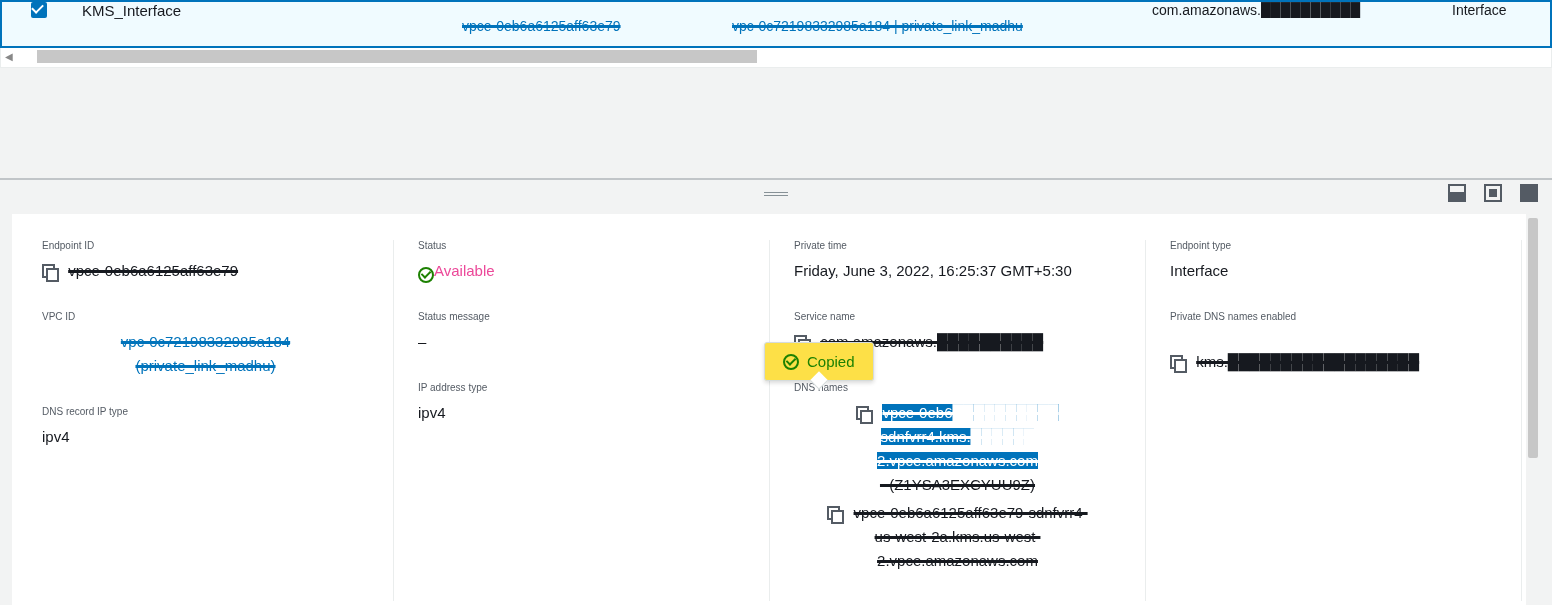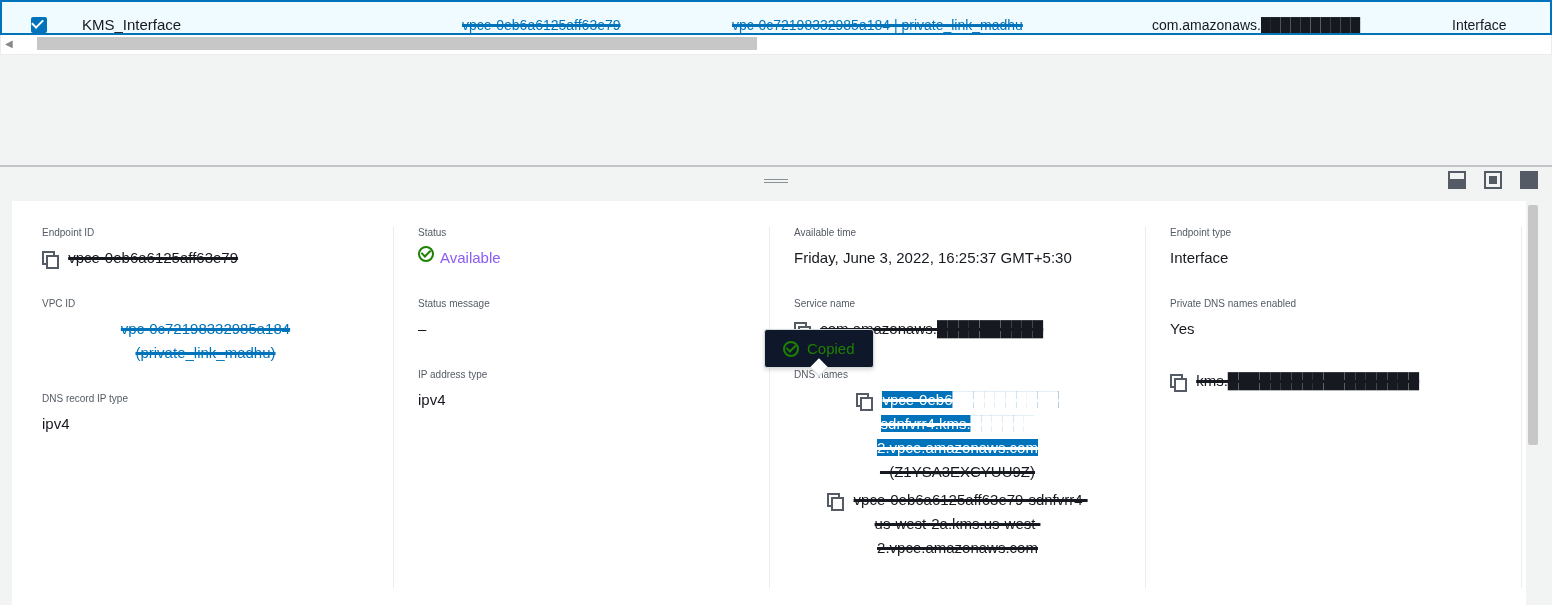--- a/index.html
+++ b/index.html
@@ -1,20 +1,20 @@
 <!DOCTYPE html>
 <html><head>
 <meta charset="utf-8">
 <style>
   * { box-sizing: border-box; margin: 0; padding: 0; }
   html, body { width: 1552px; height: 605px; font-family: "Amazon Ember", "Helvetica Neue", Arial, sans-serif; font-size: 14px; color: #16191f; background:#f2f3f3; overflow:hidden;}
   
   .table-wrap { position:relative; width:100%; }
   .row {
-    display:flex; align-items:flex-end; height:35px;
+    display:flex; align-items:flex-start; height:48px;
     border:2px solid #0073bb; background:#f0fbff;
     padding:0 8px;
   }
   .row .cell { padding:0 14px; white-space:nowrap; overflow:hidden; text-overflow:ellipsis; }
   .check-wrap { width:58px; display:flex; justify-content:center; }
   .check {
     width:16px; height:16px; background:#0073bb; border-radius:2px;
     position:relative; display:inline-block;
   }
   .check::after{
@@ -57,35 +57,35 @@
   .col:last-child{border-right:none;}
   .field { margin-bottom:28px; }
   .field .lbl { color:#545b64; font-size:10px; margin-bottom:8px; }
   .field .val { font-size:15px; line-height:1.6; }
   .copy-icon{
     display:inline-block; width:14px; height:14px; position:relative; margin-right:8px;
     vertical-align:-2px; cursor:pointer;
   }
   .copy-icon::before{content:"";position:absolute;left:0;top:0;width:9px;height:10px;border:2px solid #545b64;background:#fff;}
   .copy-icon::after{content:"";position:absolute;left:4px;top:4px;width:9px;height:10px;border:2px solid #545b64;background:#fff;}
-  .status-ok{ color:#8b5cf6; display:flex; align-items:flex-start; gap:6px; font-size:15px;}
+  .status-ok{ color:#ec4899; display:flex; align-items:flex-end; font-size:15px;}
   .ok-circle{
     width:16px;height:16px;border:2px solid #1d8102;border-radius:50%;position:relative;display:inline-block;
   }
   .ok-circle::after{
     content:"";position:absolute;left:3px;top:0px;width:4px;height:7px;border:solid #1d8102;border-width:0 2px 2px 0;transform:rotate(45deg);
   }
   .multi-line{ line-height:1.7;text-align:center; }
   .sel { background:#0073bb; color:#fff; }
   .dns-block { margin-bottom:4px; }
 
   
   .popover{
     position:absolute; left:752px; top:128px;
-    background:#0f172a; border:1px solid #d5dbdb; border-radius:3px;
+    background:#fde047; border:1px solid #d5dbdb; border-radius:3px;
     box-shadow:0 2px 4px rgba(0,0,0,.15);
     padding:10px 18px; display:flex; align-items:center; gap:8px; z-index:5;
   }
   .popover::after{
     content:""; position:absolute; left:50%; bottom:-7px; transform:translateX(-50%) rotate(45deg);
     width:12px;height:12px;background:#fff;border-right:1px solid #d5dbdb;border-bottom:1px solid #d5dbdb;
   }
   .popover span{ color:#1d8102; font-size:15px;}
 
   
@@ -162,21 +162,21 @@
       <div class="val">–</div>
     </div>
     <div class="field">
       <div class="lbl">IP address type</div>
       <div class="val">ipv4</div>
     </div>
   </div>
 
   <div class="col" style="position:relative;">
     <div class="field">
-      <div class="lbl">Available time</div>
+      <div class="lbl">Private time</div>
       <div class="val">Friday, June 3, 2022, 16:25:37 GMT+5:30</div>
     </div>
     <div class="field">
       <div class="lbl">Service name</div>
       <div class="val">
         <span class="copy-icon"></span>
         <span class="strike">com.amazonaws.██████████</span>
       </div>
     </div>
     <div class="field">
@@ -199,21 +199,20 @@
     </div>
   </div>
 
   <div class="col">
     <div class="field">
       <div class="lbl">Endpoint type</div>
       <div class="val">Interface</div>
     </div>
     <div class="field">
       <div class="lbl">Private DNS names enabled</div>
-      <div class="val">Yes</div>
     </div>
     <div class="field">
       <div class="val">
         <span class="copy-icon"></span>
         <span class="strike">kms.██████████████████</span>
       </div>
     </div>
   </div>
 
   <div class="popover">

